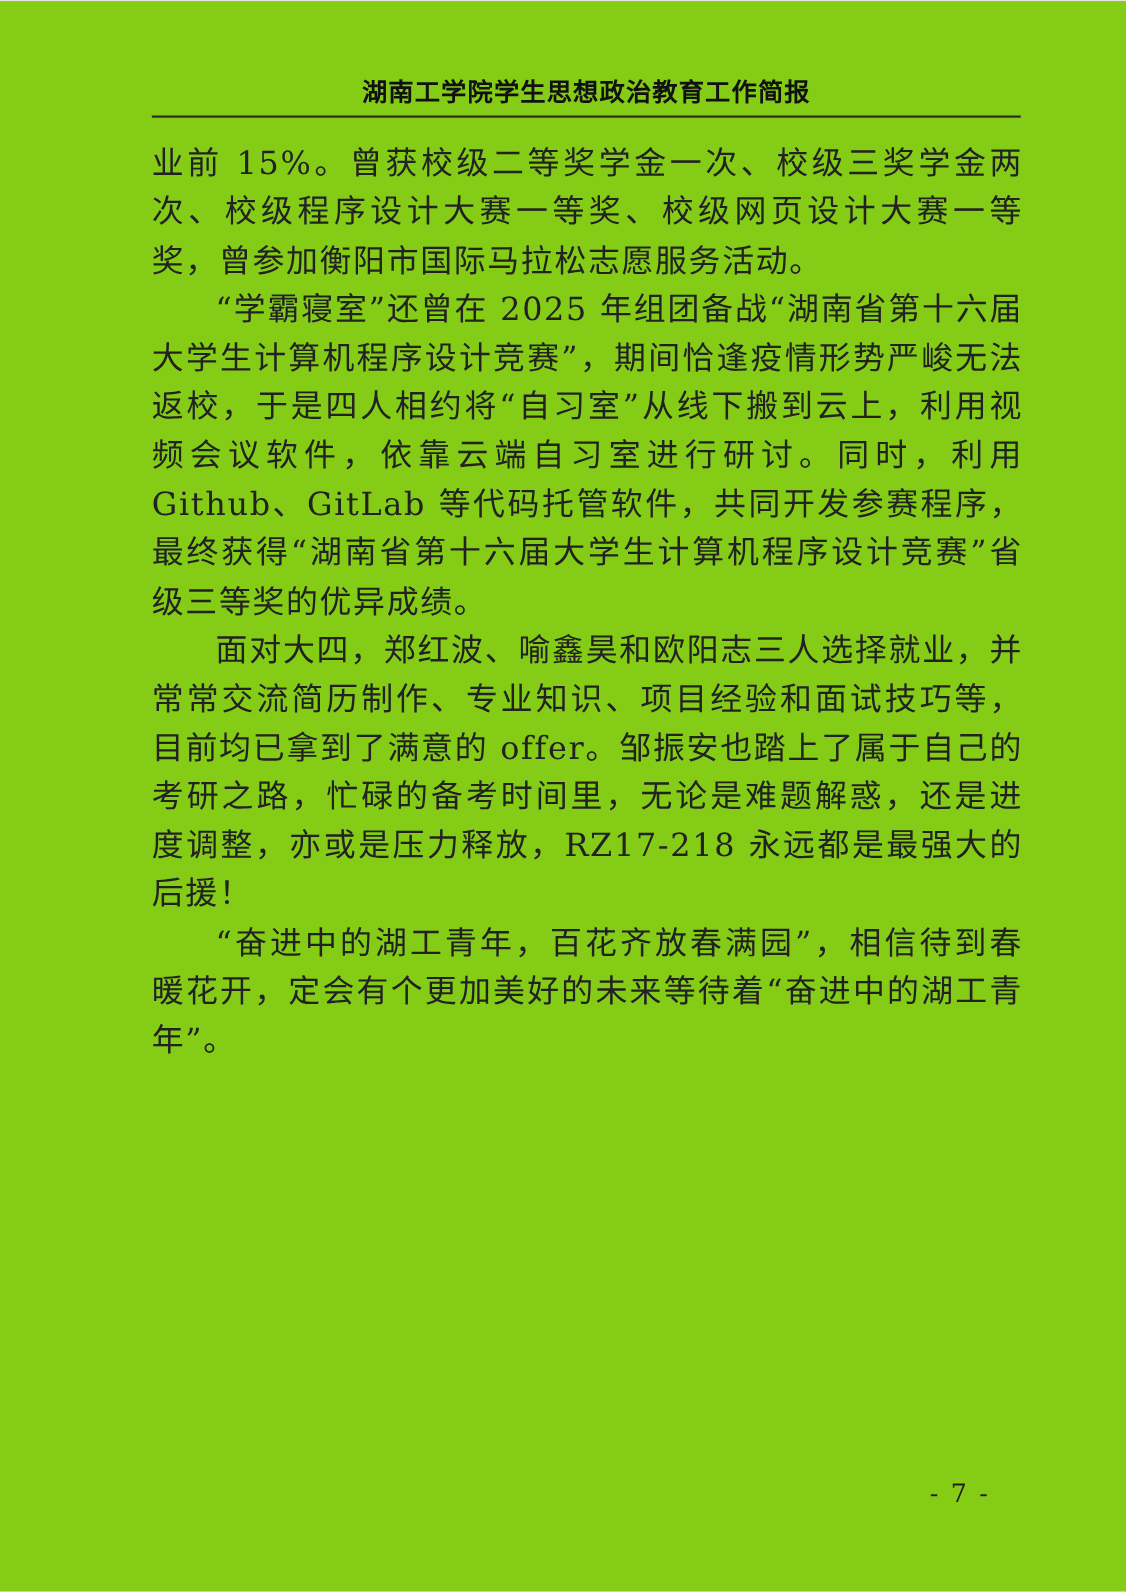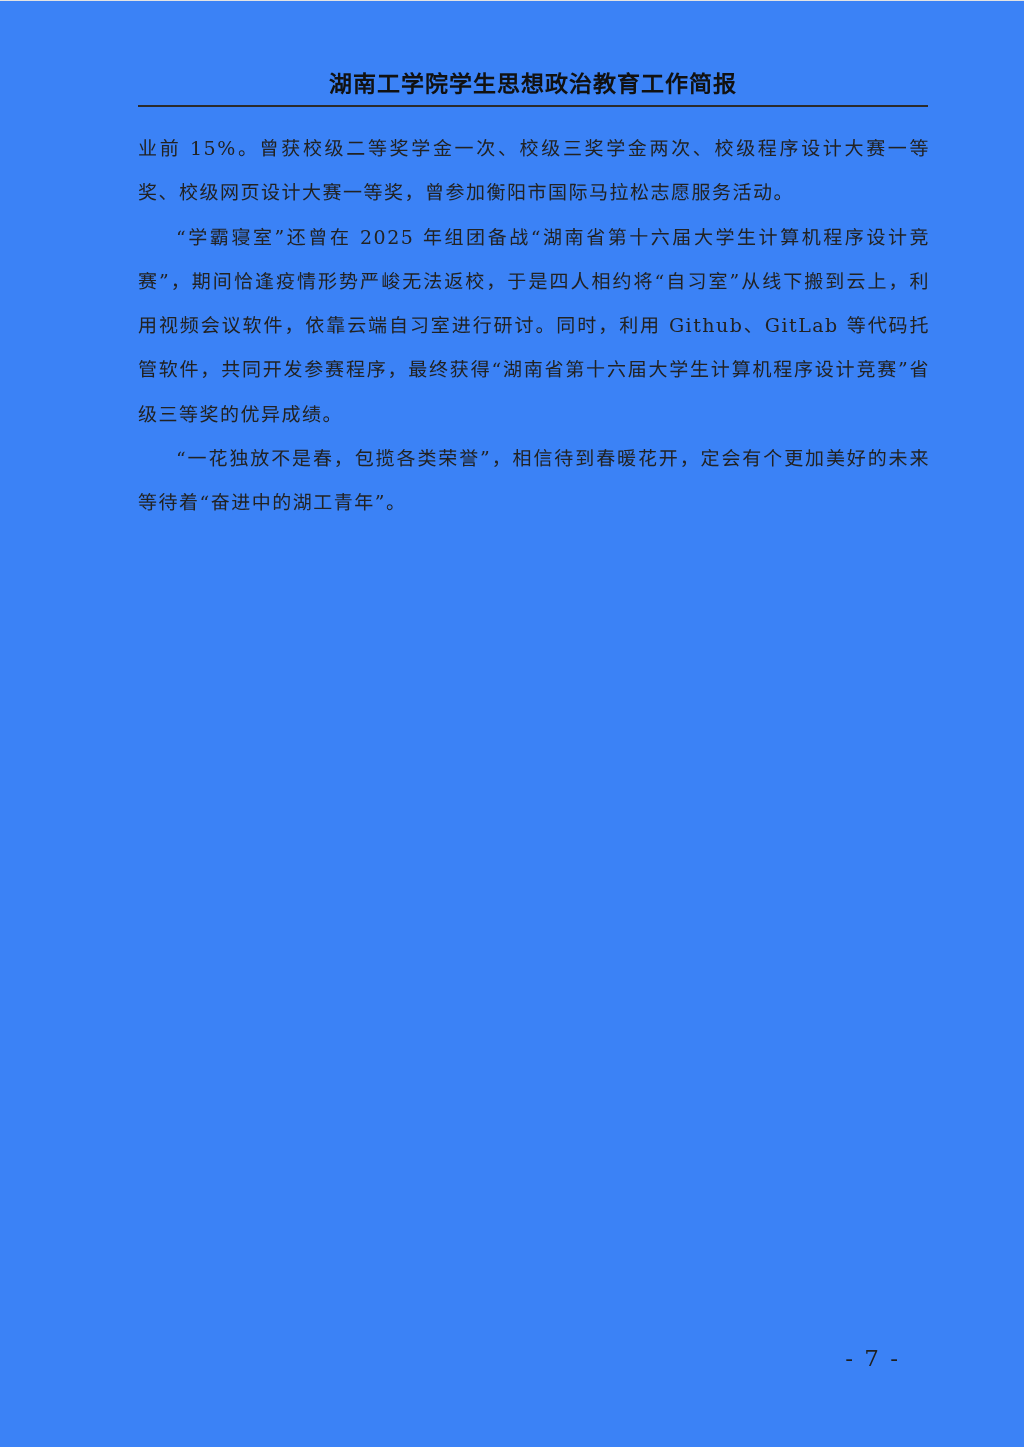--- a/index.html
+++ b/index.html
@@ -5,21 +5,21 @@
   html, body {
     margin: 0;
     padding: 0;
     background: #ffffff;
   }
   .page {
     position: relative;
     width: 1024px;
     height: 1447px;
     margin: 0 auto;
-    background: #3b82f6;
+    background: #84cc16;
     box-sizing: border-box;
     border-top: 1px solid #e3e3e3;
     font-family: "DejaVu Serif", "Liberation Serif", serif;
     color: #1f1f1f;
     overflow: hidden;
   }
   
   .header {
     position: absolute;
     top: 70px;
@@ -40,21 +40,21 @@
   }
   
   .content {
     position: absolute;
     top: 125px;
     left: 138px;
     right: 94px;
   }
   .content p {
     margin: 0;
-    font-size: 19px;
+    font-size: 29px;
     line-height: 44.3px;
     letter-spacing: 1.5px;
     text-align: justify;
     text-justify: inter-ideograph;
     color: #222222;
   }
   .content p.indent {
     text-indent: 2em;
   }
   
@@ -72,18 +72,19 @@
 
 <div class="page">
 
   <div class="header">
     <div class="header-title">湖南工学院学生思想政治教育工作简报</div>
   </div>
 
   <div class="content">
     <p class="no-indent">业前 15%。曾获校级二等奖学金一次、校级三奖学金两次、校级程序设计大赛一等奖、校级网页设计大赛一等奖，曾参加衡阳市国际马拉松志愿服务活动。</p>
     <p class="indent">“学霸寝室”还曾在 2025 年组团备战“湖南省第十六届大学生计算机程序设计竞赛”，期间恰逢疫情形势严峻无法返校，于是四人相约将“自习室”从线下搬到云上，利用视频会议软件，依靠云端自习室进行研讨。同时，利用 Github、GitLab 等代码托管软件，共同开发参赛程序，最终获得“湖南省第十六届大学生计算机程序设计竞赛”省级三等奖的优异成绩。</p>
-    <p class="indent">“一花独放不是春，包揽各类荣誉”，相信待到春暖花开，定会有个更加美好的未来等待着“奋进中的湖工青年”。</p>
+    <p class="indent">面对大四，郑红波、喻鑫昊和欧阳志三人选择就业，并常常交流简历制作、专业知识、项目经验和面试技巧等，目前均已拿到了满意的 offer。邹振安也踏上了属于自己的考研之路，忙碌的备考时间里，无论是难题解惑，还是进度调整，亦或是压力释放，RZ17-218 永远都是最强大的后援！</p>
+    <p class="indent">“奋进中的湖工青年，百花齐放春满园”，相信待到春暖花开，定会有个更加美好的未来等待着“奋进中的湖工青年”。</p>
   </div>
 
   <div class="footer-pagenum">- 7 -</div>
 
 </div>
 
 </body></html>

